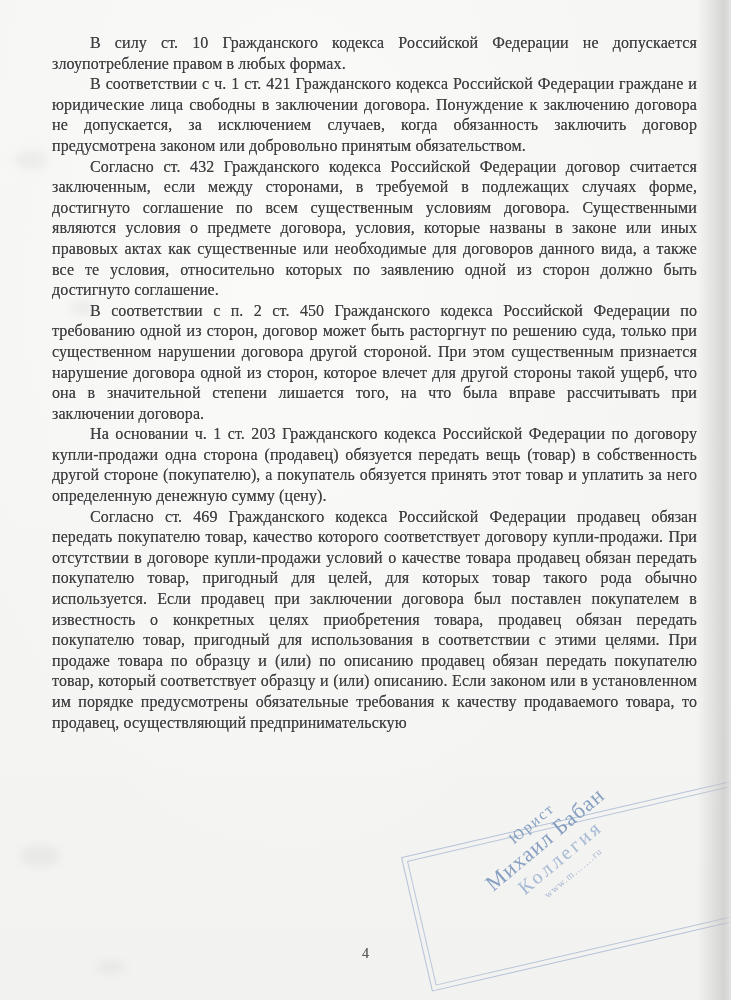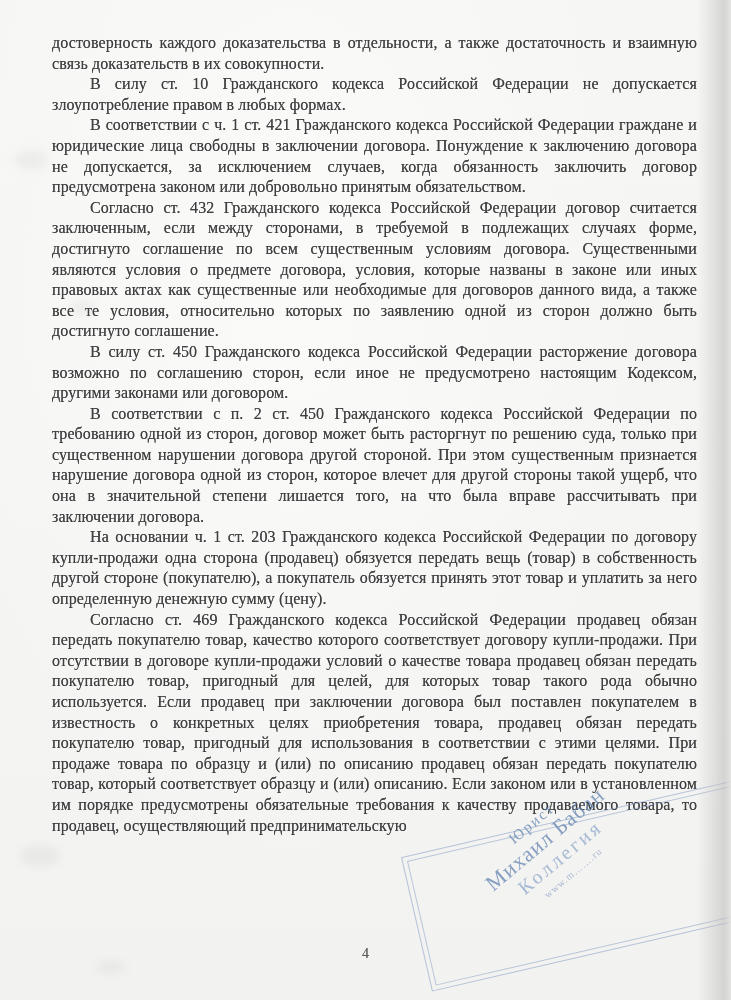--- a/index.html
+++ b/index.html
@@ -105,25 +105,23 @@
     color: rgba(140,163,200,0.7);
     margin-top: 3px;
   }
 </style>
 </head>
 <body>
 
 <div class="page">
 
   <div class="text-block" id="text-block">
-      <p class="para">достоверность каждого доказательства в отдельности, а также достаточность и взаимную связь доказательств в их совокупности.</p>
       <p class="para indent">В силу ст. 10 Гражданского кодекса Российской Федерации не допускается злоупотребление правом в любых формах.</p>
       <p class="para indent">В соответствии с ч. 1 ст. 421 Гражданского кодекса Российской Федерации граждане и юридические лица свободны в заключении договора. Понуждение к заключению договора не допускается, за исключением случаев, когда обязанность заключить договор предусмотрена законом или добровольно принятым обязательством.</p>
       <p class="para indent">Согласно ст. 432 Гражданского кодекса Российской Федерации договор считается заключенным, если между сторонами, в требуемой в подлежащих случаях форме, достигнуто соглашение по всем существенным условиям договора. Существенными являются условия о предмете договора, условия, которые названы в законе или иных правовых актах как существенные или необходимые для договоров данного вида, а также все те условия, относительно которых по заявлению одной из сторон должно быть достигнуто соглашение.</p>
-      <p class="para indent">В силу ст. 450 Гражданского кодекса Российской Федерации расторжение договора возможно по соглашению сторон, если иное не предусмотрено настоящим Кодексом, другими законами или договором.</p>
       <p class="para indent">В соответствии с п. 2 ст. 450 Гражданского кодекса Российской Федерации по требованию одной из сторон, договор может быть расторгнут по решению суда, только при существенном нарушении договора другой стороной. При этом существенным признается нарушение договора одной из сторон, которое влечет для другой стороны такой ущерб, что она в значительной степени лишается того, на что была вправе рассчитывать при заключении договора.</p>
       <p class="para indent">На основании ч. 1 ст. 203 Гражданского кодекса Российской Федерации по договору купли-продажи одна сторона (продавец) обязуется передать вещь (товар) в собственность другой стороне (покупателю), а покупатель обязуется принять этот товар и уплатить за него определенную денежную сумму (цену).</p>
       <p class="para indent">Согласно ст. 469 Гражданского кодекса Российской Федерации продавец обязан передать покупателю товар, качество которого соответствует договору купли-продажи. При отсутствии в договоре купли-продажи условий о качестве товара продавец обязан передать покупателю товар, пригодный для целей, для которых товар такого рода обычно используется. Если продавец при заключении договора был поставлен покупателем в известность о конкретных целях приобретения товара, продавец обязан передать покупателю товар, пригодный для использования в соответствии с этими целями. При продаже товара по образцу и (или) по описанию продавец обязан передать покупателю товар, который соответствует образцу и (или) описанию. Если законом или в установленном им порядке предусмотрены обязательные требования к качеству продаваемого товара, то продавец, осуществляющий предпринимательскую</p>
     </div>
 
   <div class="page-number">4</div>
 
   <div class="stamp">
     <div class="stamp-inner-border"></div>
     <div class="stamp-text">

